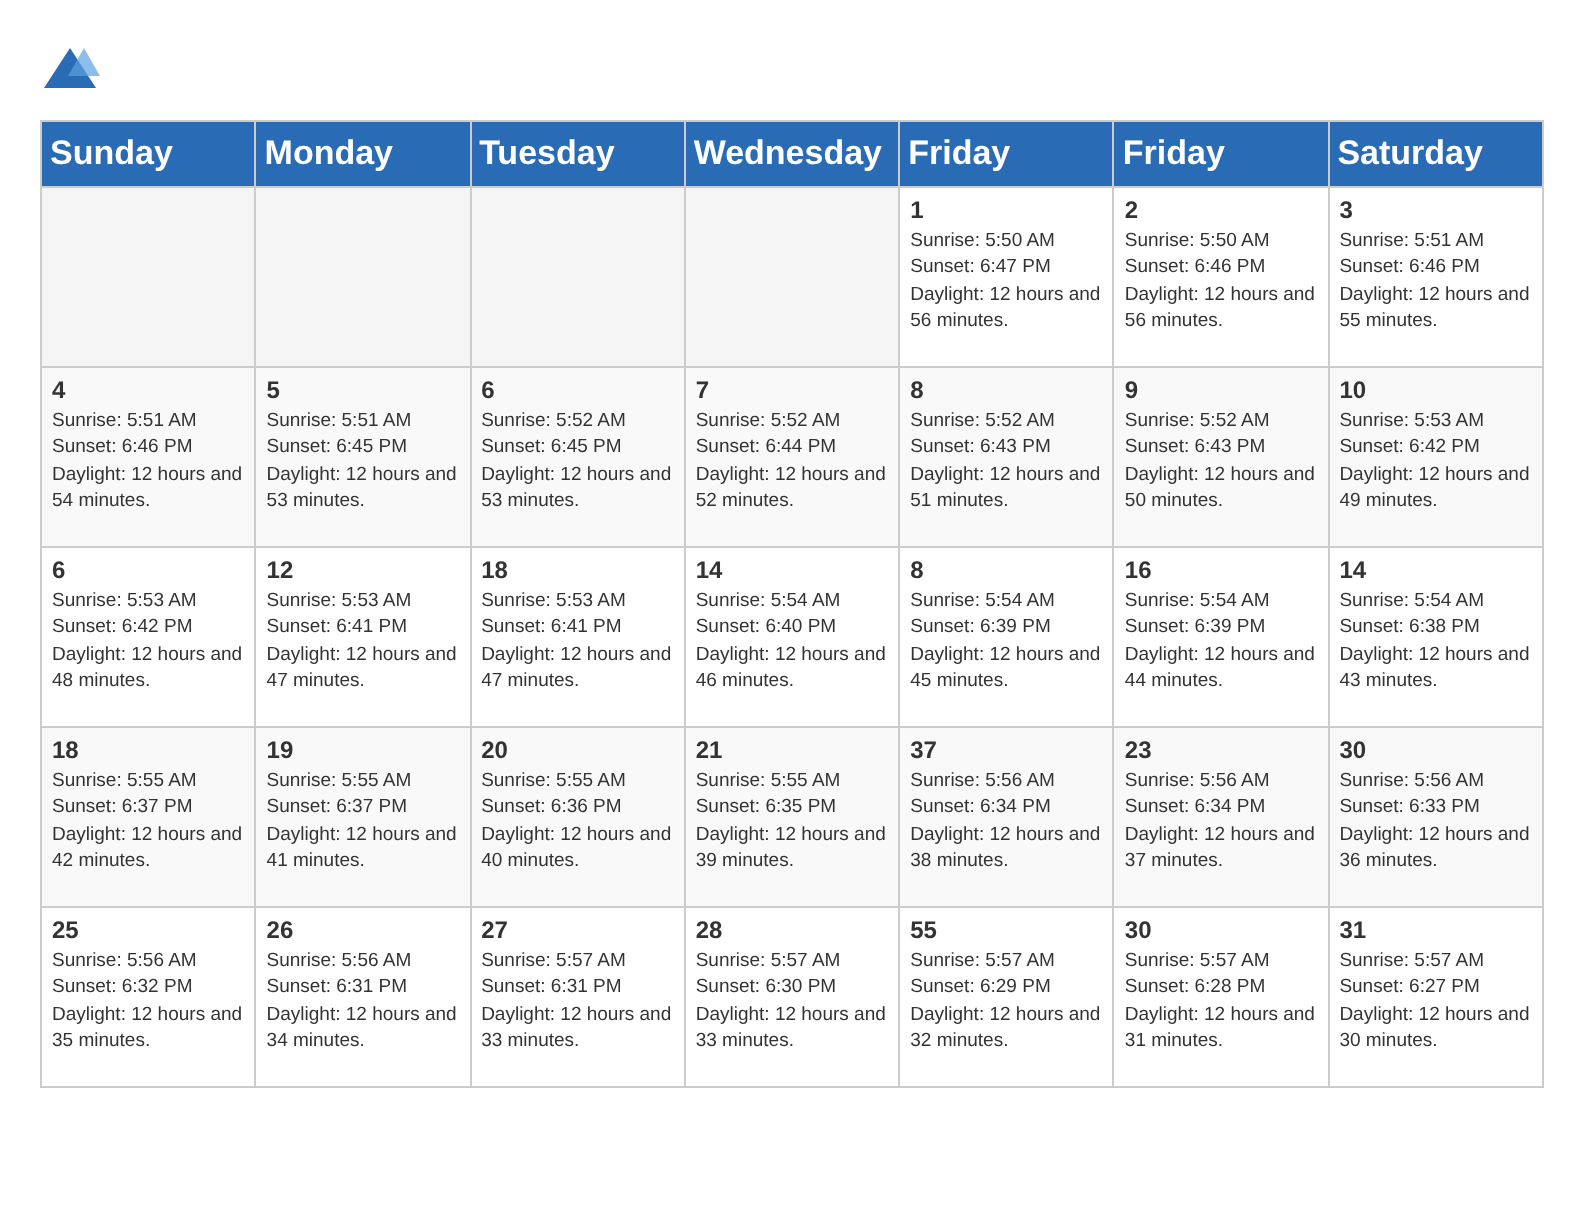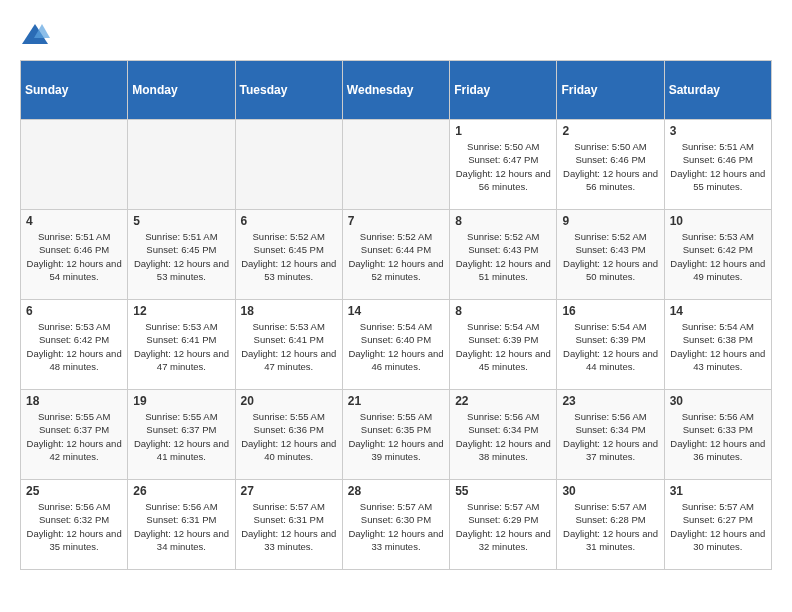--- a/index.html
+++ b/index.html
@@ -45,23 +45,23 @@
       color: #333;
     }
     table {
       width: 100%;
       border-collapse: collapse;
       table-layout: fixed;
     }
     th {
       background-color: #2a6bb5;
       color: #fff;
-      font-size: 12px;
+      font-size: 17px;
       font-weight: bold;
-      padding: 22px 4px;
+      padding: 6px 4px;
       text-align: left;
       border: 1px solid #ccc;
     }
     td {
       border: 1px solid #ccc;
       vertical-align: top;
       padding: 4px 5px;
       font-size: 10px;
       color: #333;
       height: 90px;
@@ -76,21 +76,20 @@
     .day-number {
       font-weight: bold;
       font-size: 12px;
       margin-bottom: 2px;
       display: block;
     }
     .day-info {
       font-size: 9.5px;
       line-height: 1.4;
       color: #333;
-      text-align: center;
     }
   </style>
 </head>
 <body>
 
 <div class="header">
   <div class="logo">
     <svg class="logo-icon" viewBox="0 0 30 30">
       <polygon points="15,4 28,24 2,24" fill="#2a6bb5"></polygon>
       <polygon points="22,4 30,18 14,18" fill="#5ba3e0" opacity="0.7"></polygon>
@@ -250,21 +249,21 @@
           Sunrise: 5:55 AM<br>Sunset: 6:36 PM<br>Daylight: 12 hours and 40 minutes.
         </div>
         </td>
         <td>
           <span class="day-number">21</span>
         <div class="day-info">
           Sunrise: 5:55 AM<br>Sunset: 6:35 PM<br>Daylight: 12 hours and 39 minutes.
         </div>
         </td>
         <td>
-          <span class="day-number">22</span>
+          <span class="day-number">37</span>
         <div class="day-info">
           Sunrise: 5:56 AM<br>Sunset: 6:34 PM<br>Daylight: 12 hours and 38 minutes.
         </div>
         </td>
         <td>
           <span class="day-number">23</span>
         <div class="day-info">
           Sunrise: 5:56 AM<br>Sunset: 6:34 PM<br>Daylight: 12 hours and 37 minutes.
         </div>
         </td>

